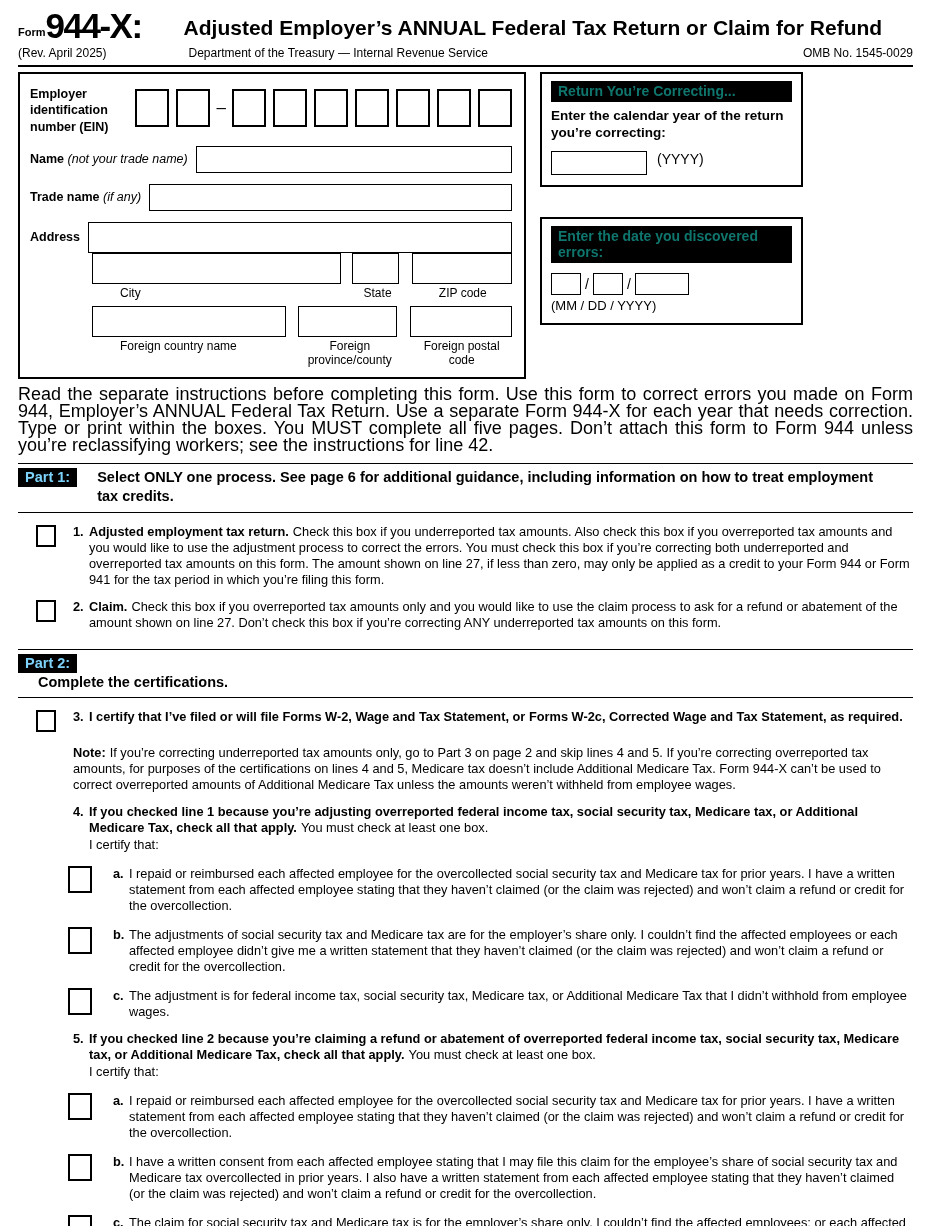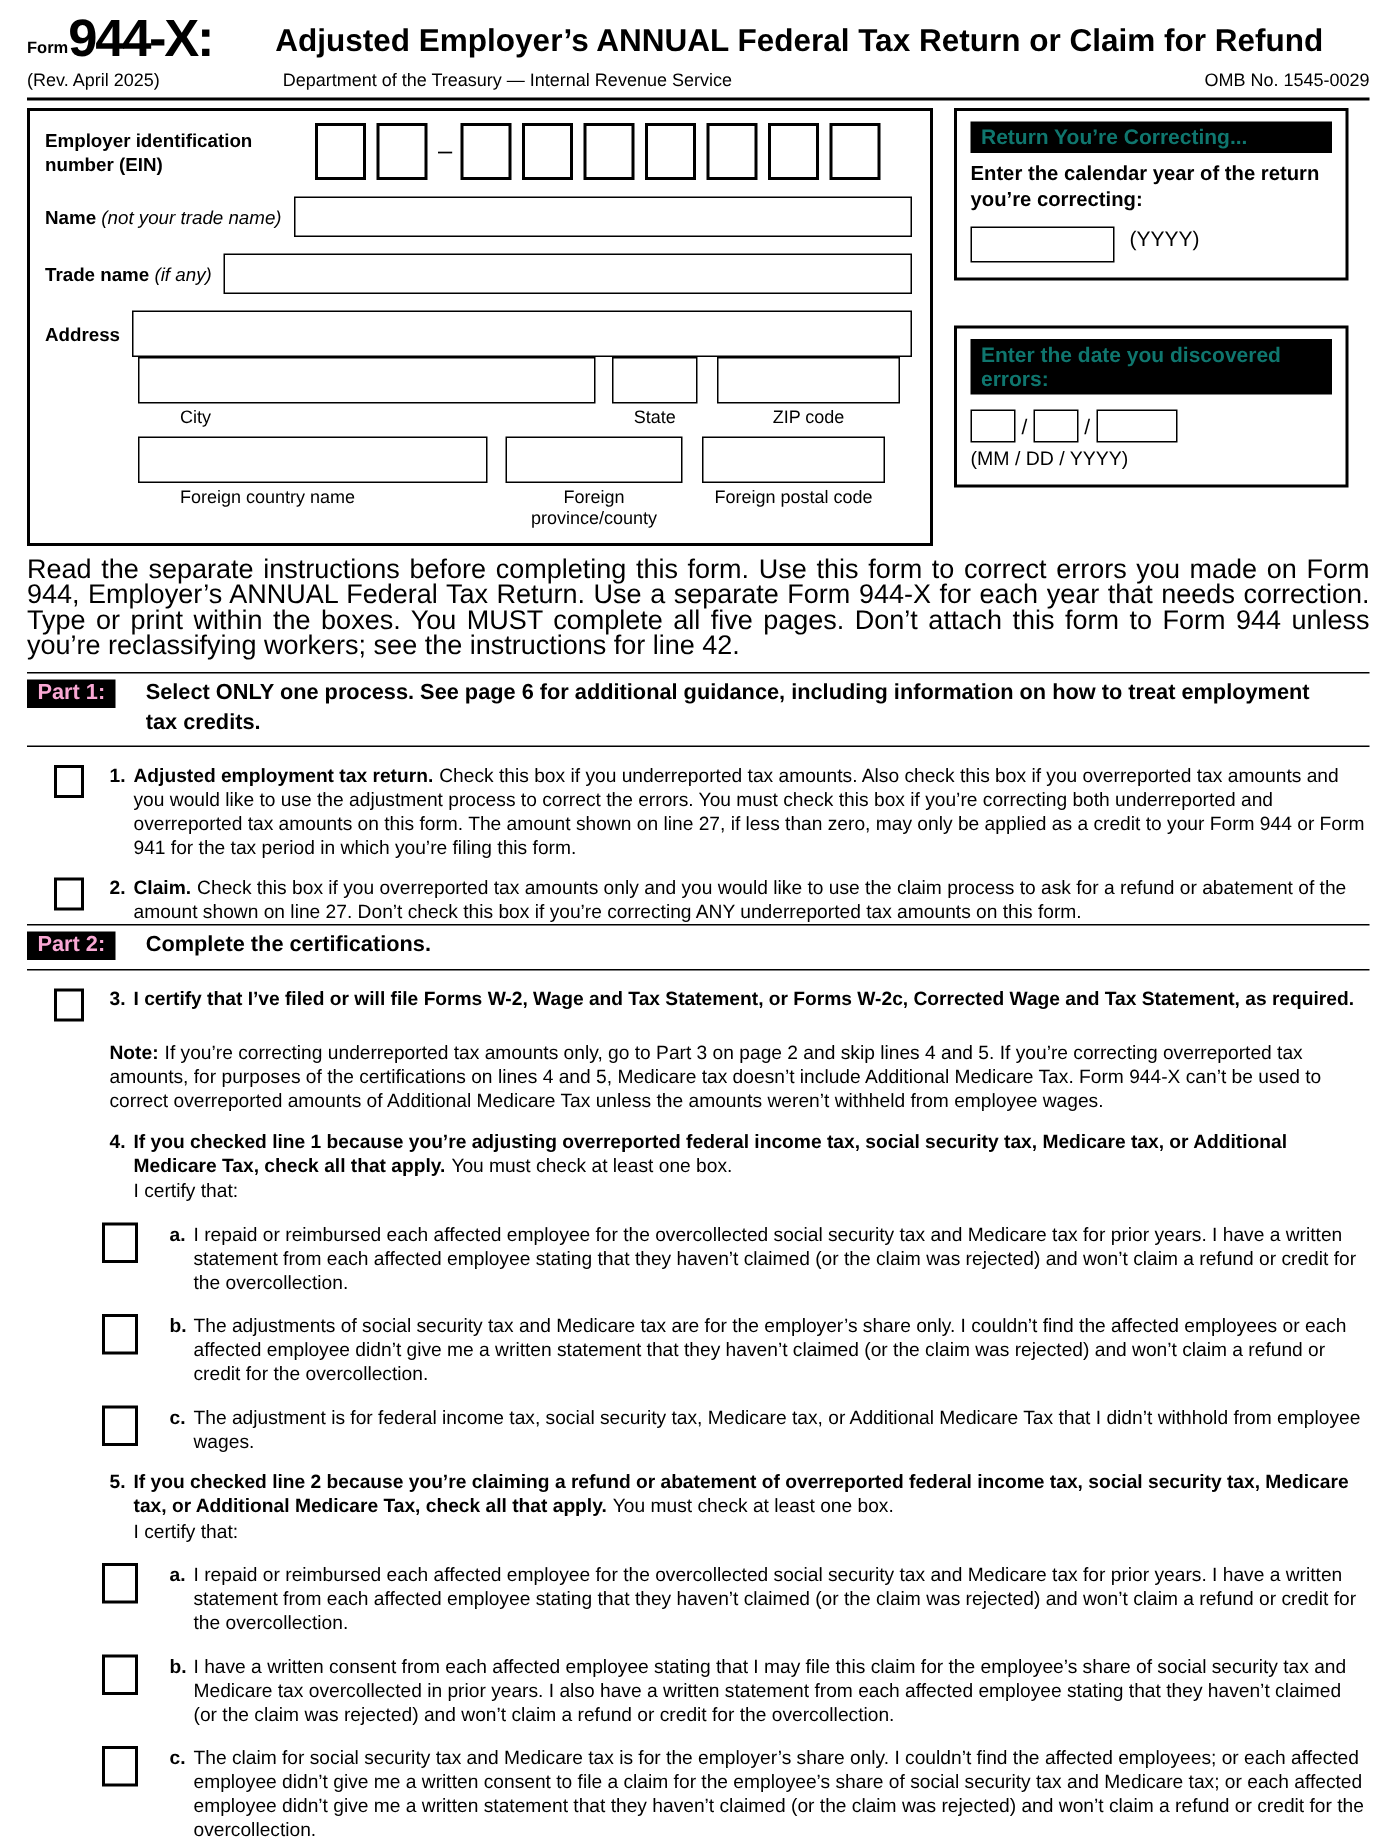--- a/index.html
+++ b/index.html
@@ -15,21 +15,21 @@
   .hdr { display:flex; align-items:flex-end; padding:2px 0 0 0; }
   .hdr-form-word { font-size:11px; font-weight:bold; padding-bottom:5px; }
   .hdr-number { font-size:35px; font-weight:bold; letter-spacing:-1.5px; line-height:1; }
   .hdr-title { font-size:21px; font-weight:bold; margin-left:42px; padding-bottom:3px; }
   .hdr2 { display:flex; align-items:baseline; font-size:12px; padding:3px 0 5px 0; border-bottom:2.5px solid #000; }
   .hdr2-agency { margin-left:82px; }
   .hdr2-omb { margin-left:auto; }
 
   
   .top { display:flex; margin-top:5px; }
-  .panel-left { width:604px; border:2px solid #000; padding:8px 12px 4px 10px; }
+  .panel-left { width:508px; border:2px solid #000; padding:8px 12px 4px 10px; }
   .col-right { width:263px; margin-left:14px; }
   .rbox { border:2px solid #000; padding:7px 9px 10px 9px; }
   .rbox-date { margin-top:30px; }
   .rhdr { background:#000; color:#0f766e; font-weight:bold; font-size:14px; padding:2px 7px 3px 7px; }
   .ryear-label { font-weight:bold; font-size:13.5px; line-height:1.25; margin-top:6px; }
   .year-row { display:flex; align-items:flex-start; margin-top:9px; }
   .year-input { width:96px; height:24px; border:1.5px solid #000; margin-right:10px; }
   .yyyy { font-size:14px; }
   .date-row { display:flex; align-items:center; margin-top:10px; font-size:14px; }
   .date-cell { border:1.5px solid #000; height:22px; }
@@ -67,21 +67,21 @@
   .lbl-country { width:233px; padding-left:28px; }
   .lbl-province{ width:118px; margin-left:12px; text-align:center; }
   .lbl-postal  { width:122px; margin-left:13px; text-align:center; }
   .cellbox { border:1.5px solid #000; height:31px; background:#fff; }
 
   
   .intro { margin-top:7px; font-size:18px; line-height:17px; text-align:justify; }
 
   
   .part-hdr { display:flex; align-items:flex-start; margin-top:9px; border-top:1px solid #000; border-bottom:1.5px solid #000; padding:4px 0 5px 0; }
-  .part-tag { background:#000; color:#f9a8d4; font-weight:bold; font-size:14.5px; padding:1px 7px 2px 7px; flex:none; }
+  .part-tag { background:#000; color:#7dd3fc; font-weight:bold; font-size:14.5px; padding:1px 7px 2px 7px; flex:none; }
   .part-title { font-weight:bold; font-size:14.5px; line-height:1.35; margin-left:20px; max-width:790px; }
 
   
   .item { display:flex; margin-top:11px; line-height:16px; padding-left:18px; }
   .cb { width:20px; height:22px; border:2px solid #000; margin:1px 17px 0 0; flex:none; background:#fff; }
   .item .num { font-weight:bold; width:16px; flex:none; }
   .item .body { flex:1; }
   .item.nocb { padding-left:55px; }
   .lead { font-weight:bold; margin-right:4px; }
   .bold-all { font-weight:bold; }
@@ -204,21 +204,21 @@
     <span class="num">1.</span>
     <div class="body"><span class="lead">Adjusted employment tax return.</span><span>Check this box if you underreported tax amounts. Also check this box if you overreported tax amounts and you would like to use the adjustment process to correct the errors. You must check this box if you’re correcting both underreported and overreported tax amounts on this form. The amount shown on line 27, if less than zero, may only be applied as a credit to your Form 944 or Form 941 for the tax period in which you’re filing this form.</span></div>
   </div>
 
   <div class="item">
     <div class="cb"></div>
     <span class="num">2.</span>
     <div class="body"><span class="lead">Claim.</span><span>Check this box if you overreported tax amounts only and you would like to use the claim process to ask for a refund or abatement of the amount shown on line 27. Don’t check this box if you’re correcting ANY underreported tax amounts on this form.</span></div>
   </div>
 
-  <div class="part-hdr" style="margin-top:0;">
+  <div class="part-hdr" style="margin-top:18px;flex-direction:column;">
     <span class="part-tag">Part 2:</span>
     <span class="part-title">Complete the certifications.</span>
   </div>
 
   <div class="item">
     <div class="cb"></div>
     <span class="num">3.</span>
     <div class="body bold-all">I certify that I’ve filed or will file Forms W-2, Wage and Tax Statement, or Forms W-2c, Corrected Wage and Tax Statement, as required.</div>
   </div>
 

